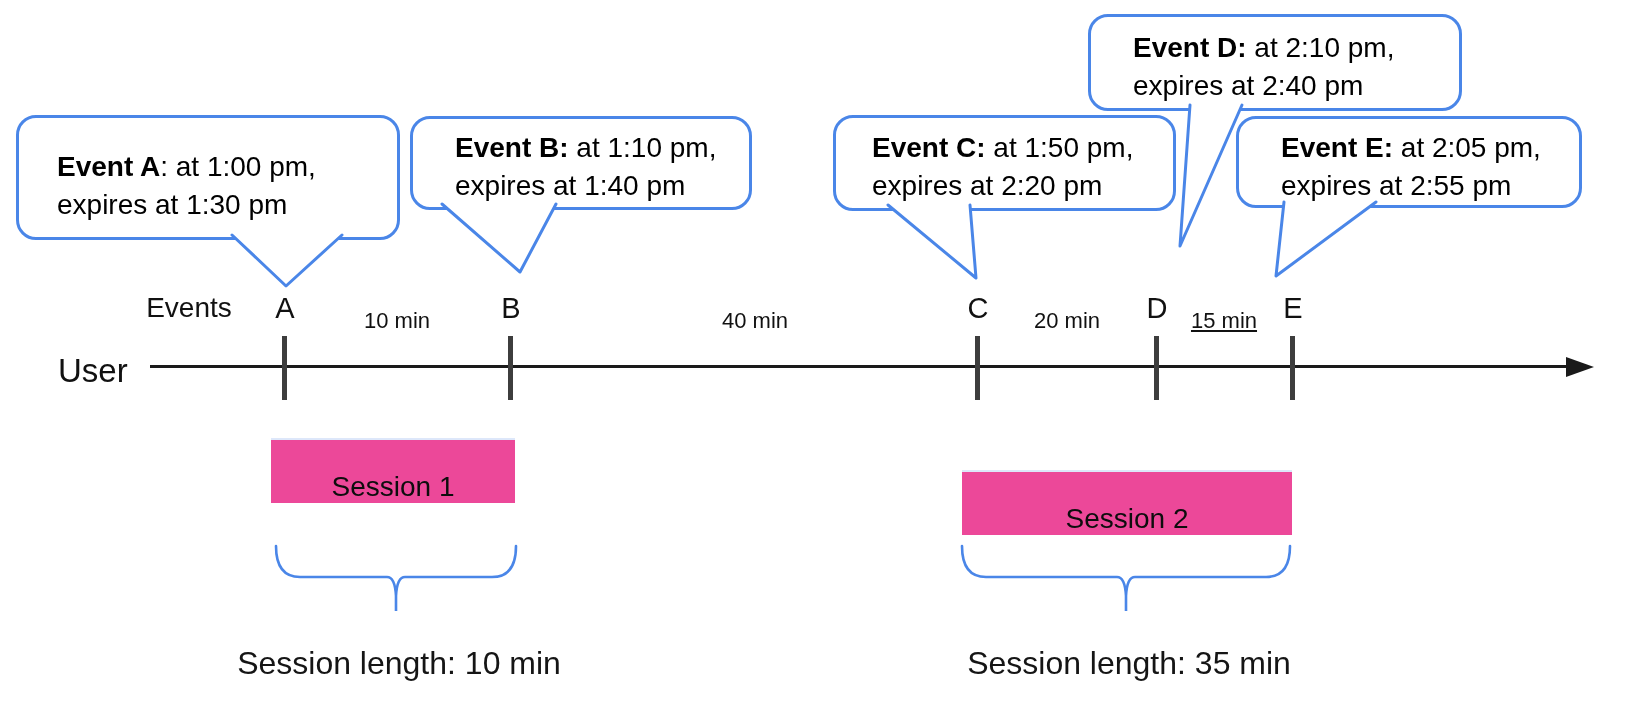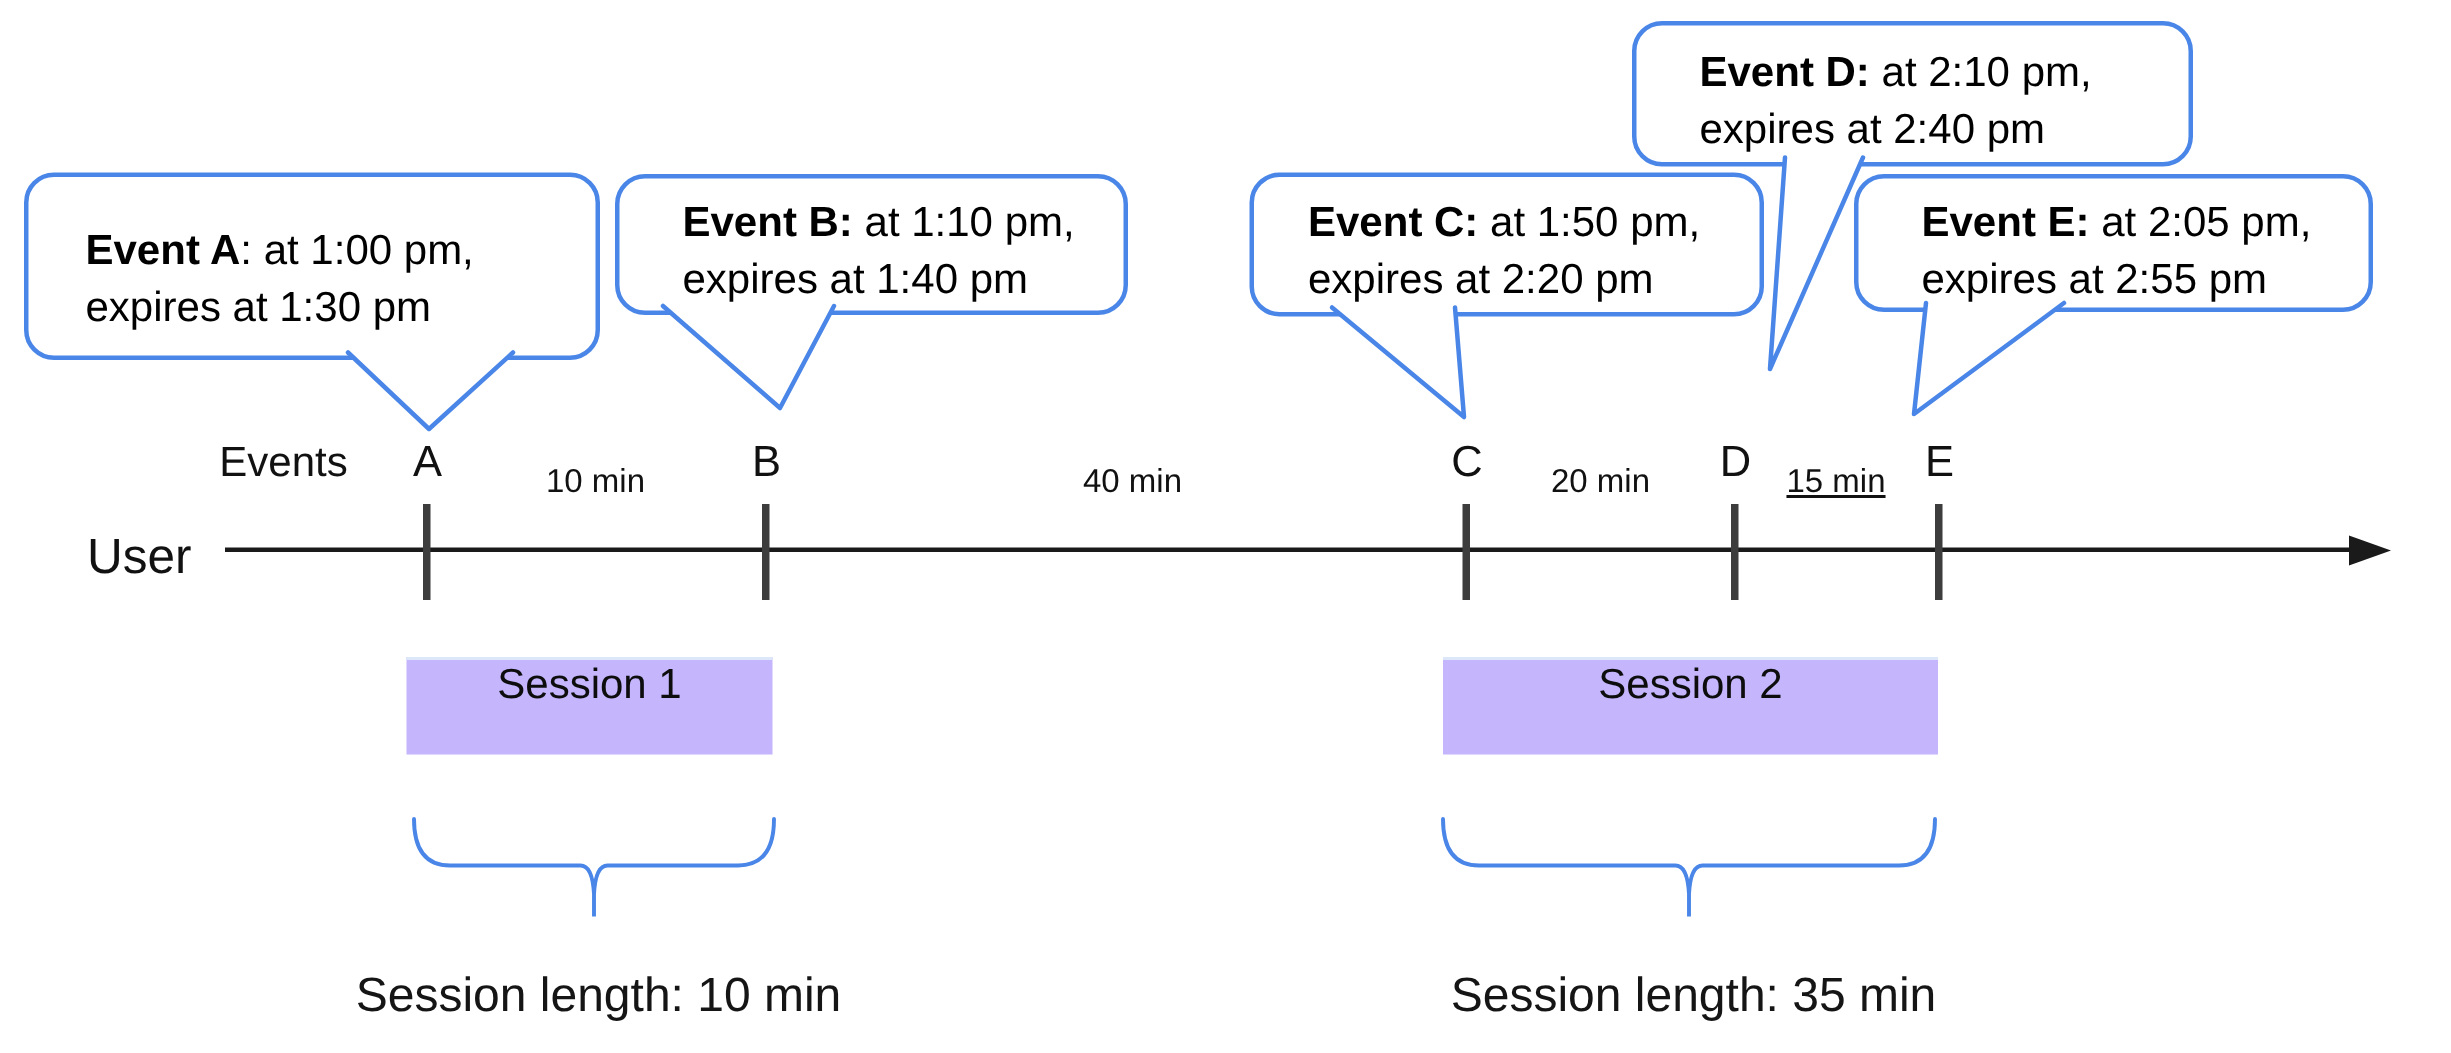--- a/index.html
+++ b/index.html
@@ -24,22 +24,22 @@
     position:absolute;left:1566px;top:357px;width:0;height:0;z-index:1;
     border-left:28px solid #1a1a1a;border-top:10px solid transparent;border-bottom:10px solid transparent;
   }
   .tick{position:absolute;top:336px;width:5px;height:64px;background:#3d3d3d;z-index:1;}
   .mark-letter{position:absolute;top:292px;transform:translateX(-50%);font-size:29px;color:#111;white-space:nowrap;}
   .interval-label{position:absolute;top:308px;transform:translateX(-50%);font-size:22px;color:#111;white-space:nowrap;}
   .events-label{position:absolute;left:189px;top:292px;transform:translateX(-50%);font-size:28px;color:#111;white-space:nowrap;}
   .user-label{position:absolute;left:58px;top:352px;font-size:33px;color:#111;white-space:nowrap;}
   
   .session-bar{
-    position:absolute;top:438px;height:65px;background:#c4b5fd;border-top:2px solid #dde7fa;
-    box-sizing:border-box;display:flex;align-items:flex-start;justify-content:center;
+    position:absolute;top:438px;height:65px;background:#ec4899;border-top:2px solid #dde7fa;
+    box-sizing:border-box;display:flex;align-items:flex-end;justify-content:center;
     font-size:28px;color:#0d0d0d;z-index:1;
   }
   .session-length{position:absolute;top:645px;transform:translateX(-50%);font-size:32px;color:#151515;white-space:nowrap;}
 </style>
 </head>
 <body>
 
 <div class="stage">
 
   <div class="bubble" style="left:16px;top:115px;width:384px;height:125px;padding:30px 10px 0 38px;">
@@ -95,20 +95,20 @@
   <div class="mark-letter" style="left:1293px;">E</div>
 
   <div class="interval-label" style="left:397px;">10 min</div>
   <div class="interval-label" style="left:755px;">40 min</div>
   <div class="interval-label" style="left:1067px;">20 min</div>
   <div class="interval-label" style="left:1224px;text-decoration:underline;">15 min</div>
 
   <div class="session-bar" style="left:271px;width:244px;">
     <span>Session 1</span>
   </div>
-  <div class="session-bar" style="left:962px;width:330px;">
+  <div class="session-bar" style="left:962px;width:330px;margin-top:32px;">
     <span>Session 2</span>
   </div>
 
   <div class="session-length" style="left:399px;">Session length: 10 min</div>
   <div class="session-length" style="left:1129px;">Session length: 35 min</div>
 
 </div>
 
 </body></html>

